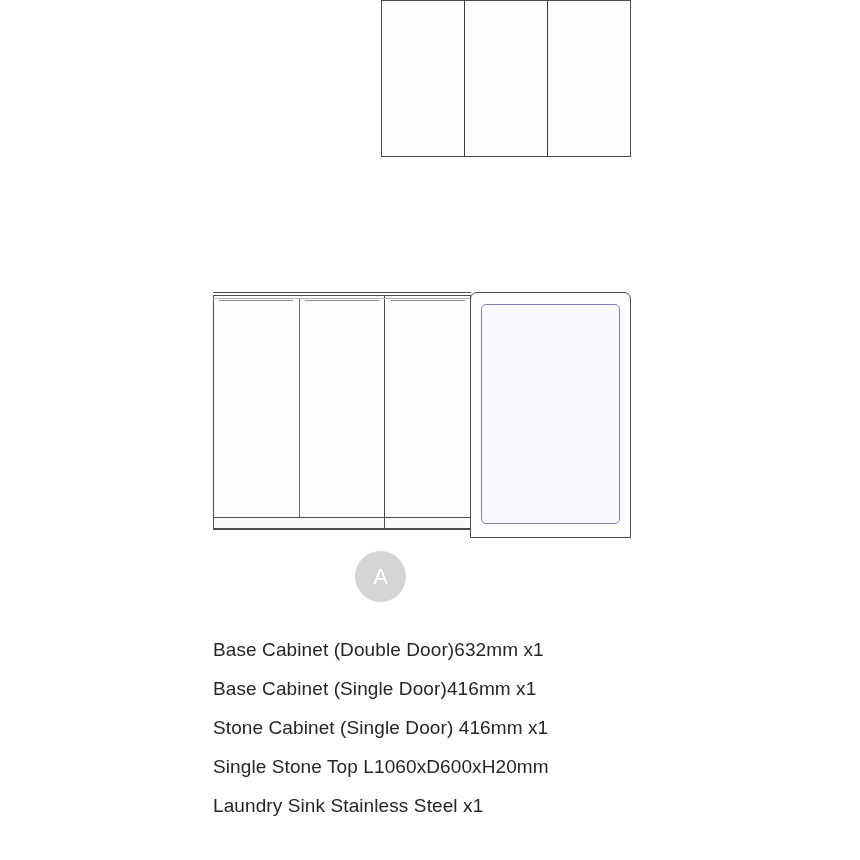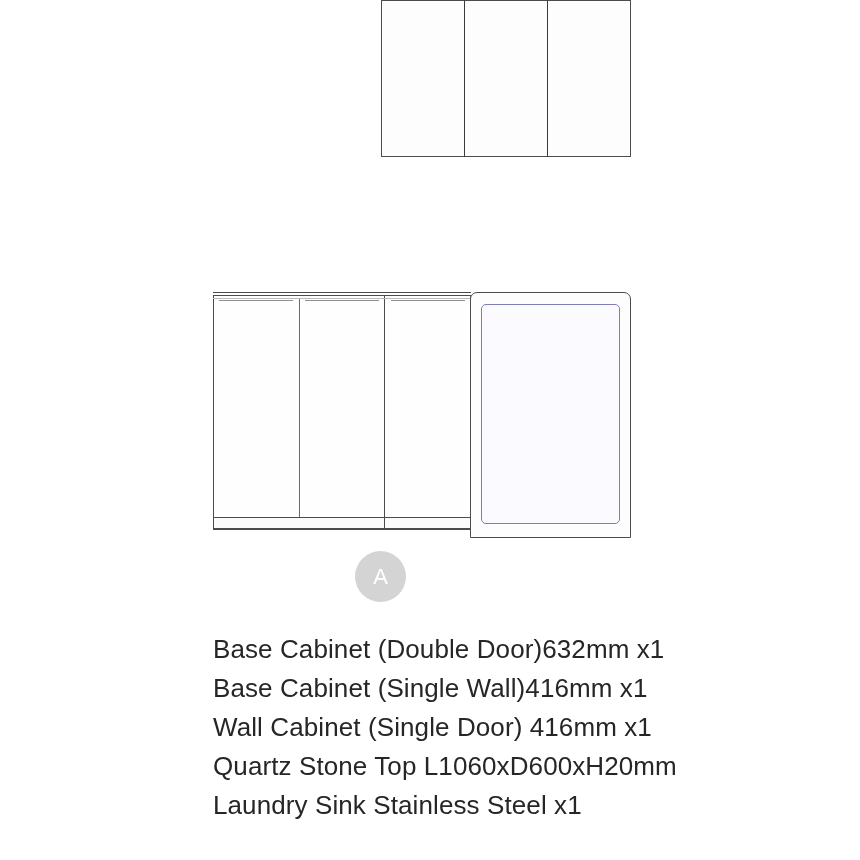--- a/index.html
+++ b/index.html
@@ -195,21 +195,21 @@
   }
 
   
   .spec-list {
     position: absolute;
     left: 213px;
     top: 630px;
     width: 620px;
   }
   .spec-line {
-    font-size: 26px;
+    font-size: 19px;
     line-height: 39px;
     color: #262626;
     white-space: nowrap;
     font-family: "Liberation Sans", sans-serif;
     letter-spacing: 0.1px;
   }
 </style>
 </head>
 <body>
 
@@ -241,17 +241,17 @@
   <div class="sink-outer"></div>
   <div class="sink-inner"></div>
 </div>
 
 <div class="marker">
   <span>A</span>
 </div>
 
 <div class="spec-list">
   <div class="spec-line">Base Cabinet (Double Door)632mm x1</div>
-  <div class="spec-line">Base Cabinet (Single Wall)416mm x1</div>
-  <div class="spec-line">Wall Cabinet (Single Door) 416mm x1</div>
-  <div class="spec-line">Quartz Stone Top L1060xD600xH20mm</div>
+  <div class="spec-line">Base Cabinet (Single Door)416mm x1</div>
+  <div class="spec-line">Stone Cabinet (Single Door) 416mm x1</div>
+  <div class="spec-line">Single Stone Top L1060xD600xH20mm</div>
   <div class="spec-line">Laundry Sink Stainless Steel x1</div>
 </div>
 
 </body></html>

